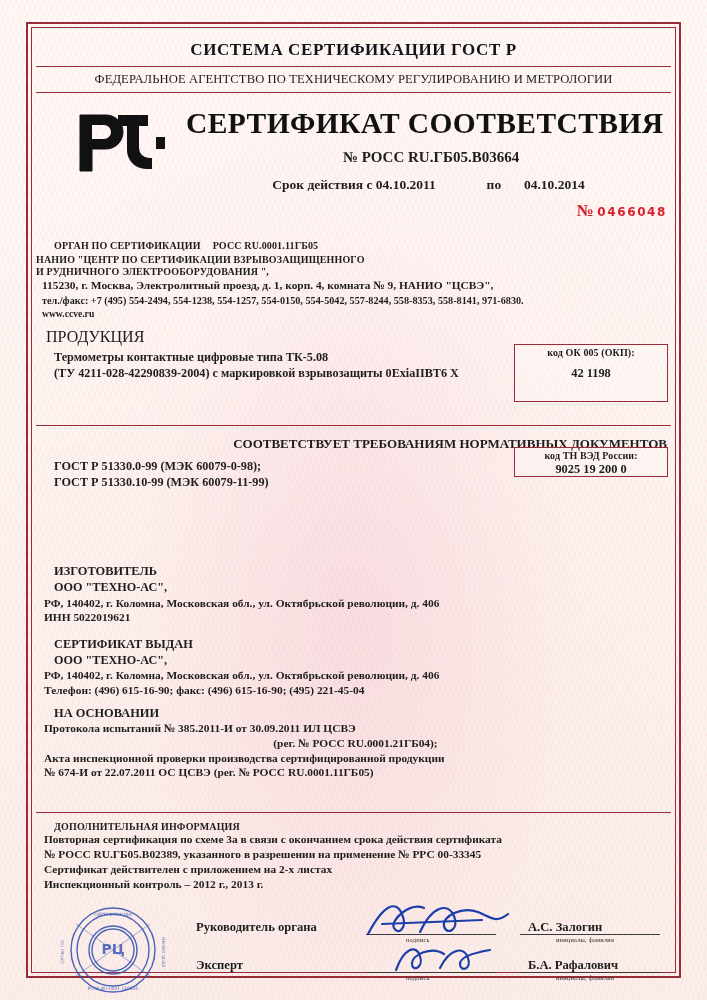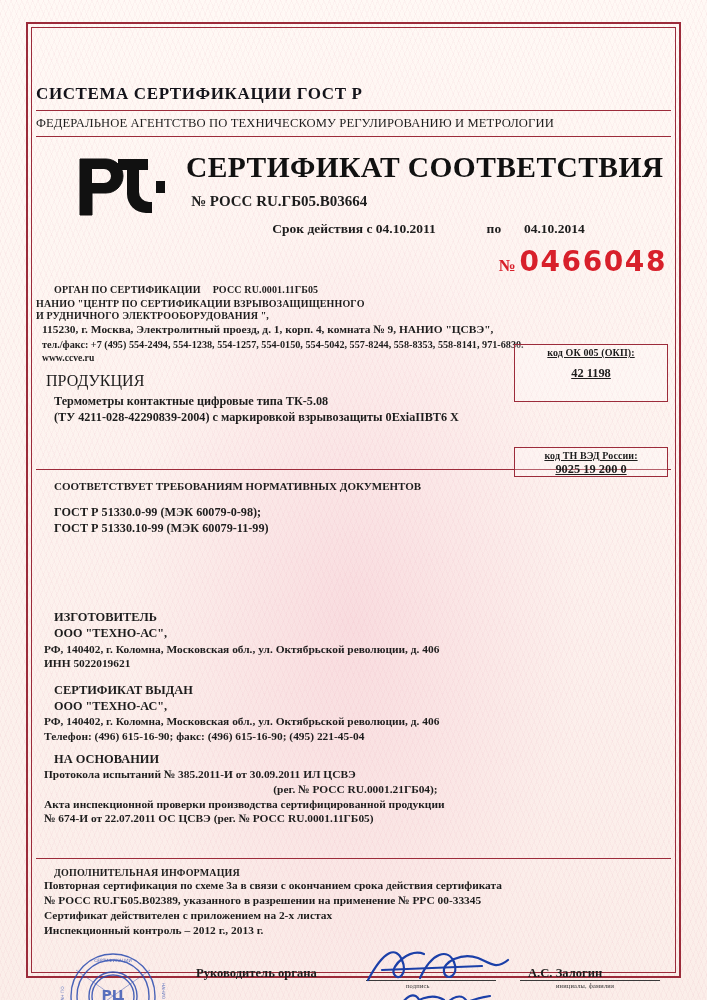--- a/index.html
+++ b/index.html
@@ -39,23 +39,22 @@
     pointer-events: none;
   }
   .content {
     position: absolute;
     left: 36px; top: 32px; width: 635px; height: 936px;
     color: #1d1d1d;
   }
 
   
   .hdr {
-    text-align: left;
+    text-align: center;
     padding-top: 8px;
-    margin-top: 44px;
   }
   .hdr-line1 {
     font-weight: bold;
     font-size: 17px;
     letter-spacing: 0.6px;
     color: #13131a;
   }
   .hdr-rule {
     width: 100%;
     height: 1px;
@@ -91,21 +90,21 @@
     left: 150px; right: 0; top: 14px;
     text-align: left;
     font-weight: bold;
     font-size: 29.5px;
     letter-spacing: 0.4px;
     color: #111;
   }
   .title-num {
     position: absolute;
     left: 155px; right: 0; top: 56px;
-    text-align: left;
+    text-align: center;
     font-weight: bold;
     font-size: 15px;
   }
   .title-num .nsign { font-size: 15px; }
   .valid-row {
     position: absolute;
     left: 150px; right: 0; top: 84px;
     text-align: center;
     font-weight: bold;
     font-size: 13.5px;
@@ -113,21 +112,21 @@
   .valid-row .gap1 { display:inline-block; width: 44px; }
   .valid-row .gap2 { display:inline-block; width: 16px; }
   .blank-num {
     position: absolute;
     right: 4px; top: 108px;
     font-weight: bold;
     font-size: 15px;
   }
   .blank-num .red {
     color: #d8202b;
-    font-size: 28px;
+    font-size: 12px;
     letter-spacing: 1.6px;
     font-family: "DejaVu Sans", sans-serif;
     font-weight: bold;
   }
   .blank-num .nn { color: #d8202b; font-size: 17px; }
 
   
   .sec { padding: 0 4px; }
   .lbl {
     font-weight: bold;
@@ -156,38 +155,37 @@
 
   .prod-label { margin-top: 9px; padding-left: 10px; }
   .prod-body { padding-left: 18px; margin-top: 3px; }
 
   
   .code-box {
     position: absolute;
     border: 1px solid #9c2b3a;
     background: rgba(255,255,255,0.25);
     text-align: center;
-    text-decoration: underline;
   }
   .code-box .cb-title {
     font-size: 10px;
     font-weight: bold;
     padding-top: 2px;
     letter-spacing: 0.1px;
   }
   .code-box .cb-val {
     font-size: 12.4px;
     font-weight: bold;
     padding-top: 8px;
   }
 
   .hline { height: 1px; background: #9c2b3a; margin: 0; }
 
-  .conf-label { padding-left: 18px; font-weight: bold; font-size: 11px; }
-  .docs { padding-left: 18px; margin-top: 12px; }
+  .conf-label { padding-left: 18px; font-weight: bold; font-size: 13px; text-align: right; }
+  .docs { padding-left: 18px; margin-top: 6px; }
 
   .maker { padding-left: 18px; }
   .maker .ttl { font-weight: bold; font-size: 12.4px; margin-top: 2px; }
 
   .addinfo { padding-left: 18px; }
 
   
   .sig-area { position: relative; height: 96px; margin-top: 10px; }
   .sig-role {
     position: absolute;

